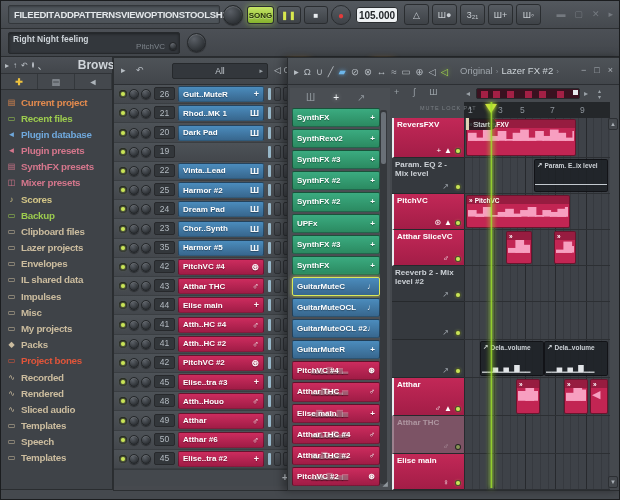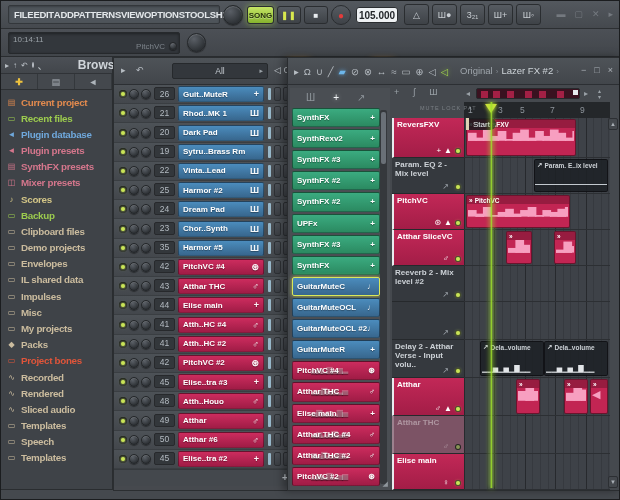--- a/index.html
+++ b/index.html
@@ -242,21 +242,21 @@
 
     <span>▬</span>
         <span>▢</span>
         <span>✕</span>
         <span>▸</span>
       </div>
   </div>
 
   <div id="bar2">
     <div id="infolcd">
-      <div class="t2">10:14:11</div>
+      <div class="t1">Right Night feeling</div>
       <div class="hint">PitchVC</div>
       <span class="mk knob"></span>
     </div>
     <span id="knob2" class="knob"></span>
     <div id="volslider">
         <span class="th"></span>
       </div>
     <div id="patgridbtn" class="b2btn orange">▦</div>
     <div id="b2left">
 
@@ -340,21 +340,21 @@
           <span class="lb">Backup</span>
         </div>
 
         <div class="bitem" style="color: rgb(203, 188, 158);">
           <span class="ic">▭</span>
           <span class="lb">Clipboard files</span>
         </div>
 
         <div class="bitem" style="color: rgb(203, 188, 158);">
           <span class="ic">▭</span>
-          <span class="lb">Demo projects</span>
+          <span class="lb">Lazer projects</span>
         </div>
 
         <div class="bitem" style="color: rgb(203, 188, 158);">
           <span class="ic">▭</span>
           <span class="lb">Envelopes</span>
         </div>
 
         <div class="bitem" style="color: rgb(203, 188, 158);">
           <span class="ic">▭</span>
           <span class="lb">IL shared data</span>
@@ -475,24 +475,20 @@
           <span class="cell" style="left:169px"></span>
           <span class="cell" style="left:178px"></span>
           <span class="cell" style="left:187px"></span>
         </div>
 
         <div class="crow">
           <span class="led"></span>
           <span class="k knob" style="left:15px"></span>
           <span class="k knob" style="left:27px"></span>
           <span class="num">19</span>
-          <div class="nbtn blue">
-            <span class="nm">Sytru..Brass Rm</span>
-            <span class="cic"></span>
-          </div>
           <span class="vbar"></span>
           <span class="cell" style="left:160px"></span>
           <span class="cell" style="left:169px"></span>
           <span class="cell" style="left:178px"></span>
           <span class="cell" style="left:187px"></span>
         </div>
 
         <div class="crow">
           <span class="led"></span>
           <span class="k knob" style="left:15px"></span>
@@ -1061,21 +1057,20 @@
               <span class="tled"></span>
             </div>
           </div>
           <div class="tlane">
             
           </div>
         </div>
 
         <div class="trow" style="height: 38px;">
           <div class="thead auto">
-            <div class="tname">Delay 2 - Atthar Verse - Input volu..</div>
             <div class="ticons">
               <span class="g">↗</span>
               <span class="g"></span>
               <span class="tled"></span>
             </div>
           </div>
           <div class="tlane">
 
               <div class="clip auto2" style="left: 16px; width: 64px;">
                 <div class="chd">

